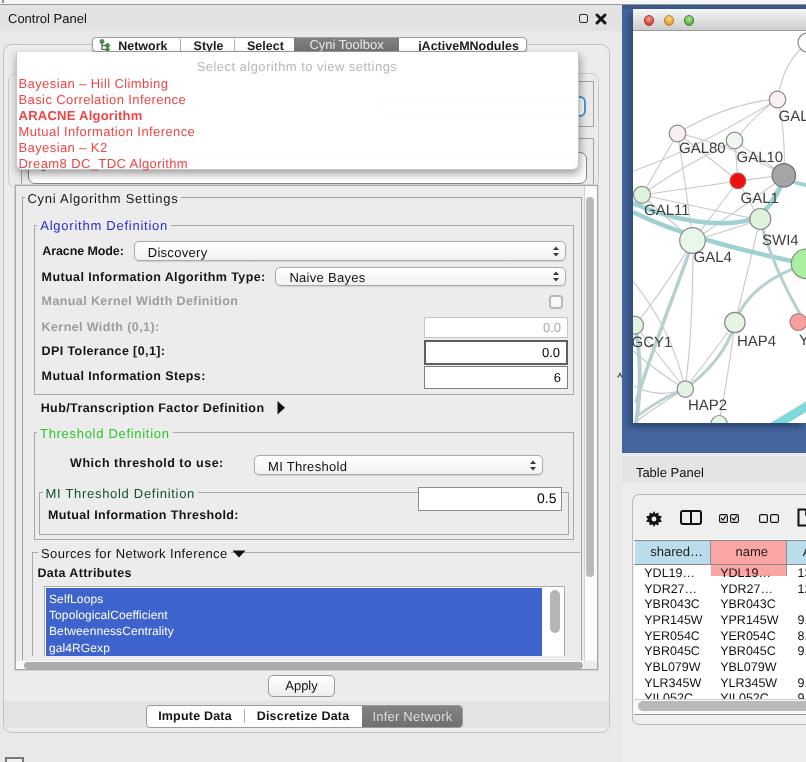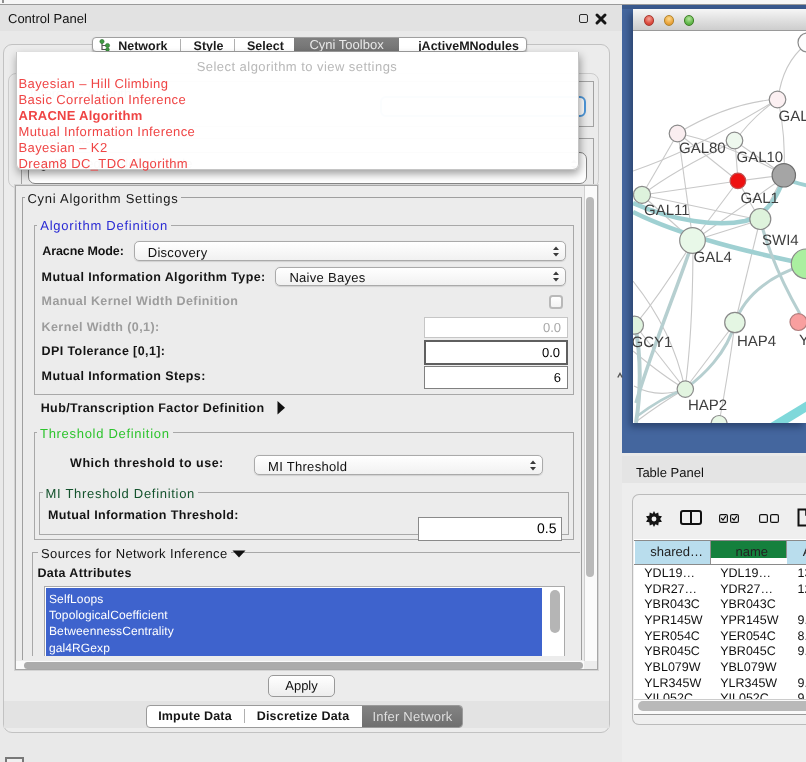--- a/index.html
+++ b/index.html
@@ -83,21 +83,21 @@
 <div class="combo abs" style="left:254px;top:455px;width:288.9px;height:20px;">
       <span class="ct">MI Threshold</span>
       <svg style="position:absolute;right:5px;top:50%;margin-top:-5.5px;" width="8" height="11" viewBox="0 0 8 11">
         <path d="M4 0.5 L7 4 L1 4 Z" fill="#3a3a3a"></path>
         <path d="M4 10.5 L7 7 L1 7 Z" fill="#3a3a3a"></path>
       </svg>
     </div>
 <div class="abs" style="left:39.3px;top:491.9px;width:529.4px;height:43.1px;border:1px solid #a8a8a8;box-sizing:border-box;"></div>
 <div class="abs gt" style="left:42.5px;top:486.5px;color:#14532d;letter-spacing:0.7px;">MI Threshold Definition</div>
 <div class="abs lb" style="left:47.9px;top:508.9px;letter-spacing:0.36px;">Mutual Information Threshold:</div>
-<div class="inp abs" style="left:418.2px;top:517px;width:144.3px;height:23.7px;border:1px solid #8a8a8a;font-size:14px;padding-right:5px;line-height:21px;">0.5</div>
+<div class="inp abs" style="left:418.2px;top:487px;width:144.3px;height:23.7px;border:1px solid #8a8a8a;font-size:14px;padding-right:5px;line-height:21px;">0.5</div>
 <div class="abs" style="left:32px;top:552px;width:548px;height:108px;border-top:1px solid #a8a8a8;box-sizing:border-box;"></div>
 <div class="abs" style="left:32px;top:552px;width:1px;height:104px;background:#a8a8a8;"></div>
 <div class="abs gt" style="left:38px;top:546.5px;color:#141414;letter-spacing:0.38px;background:#ececec;">Sources for Network Inference</div>
 <svg class="abs" style="left:232.3px;top:550px;" width="14" height="8" viewBox="0 0 14 8">
       <path d="M0.5 0.5 L13.5 0.5 L7 7.5 Z" fill="#111"></path>
     </svg>
 <div class="abs lb" style="left:37.4px;top:566.9px;letter-spacing:0.36px;">Data Attributes</div>
 <div class="abs" style="left:44px;top:586px;width:521px;height:70px;background:#fff;border:1px solid #aaa;border-bottom:none;box-sizing:border-box;overflow:hidden;">
 <div style="position:absolute;left:1px;top:1px;width:496px;height:68px;background:#3e63cd;"></div>
 <div style="position:absolute;left:4px;top:3.5px;color:#fff;font-size:12px;line-height:16.4px;letter-spacing:0.1px;">SelfLoops<br>TopologicalCoefficient<br>BetweennessCentrality<br>gal4RGexp</div>
@@ -235,21 +235,21 @@
 <rect x="0.6" y="0.6" width="7.8" height="7.8" rx="1.5" fill="none" stroke="#111" stroke-width="1.2"></rect>
 <rect x="11.6" y="0.6" width="7.8" height="7.8" rx="1.5" fill="none" stroke="#111" stroke-width="1.2"></rect>
 </svg>
 <svg style="position:absolute;left:164px;top:13px;" width="16" height="19" viewBox="0 0 16 19">
 <path d="M1.5 1.5 L9 1.5 L14.5 7 L14.5 17.5 L1.5 17.5 Z" fill="none" stroke="#111" stroke-width="2"></path>
 <path d="M9 1.5 L9 7 L14.5 7" fill="none" stroke="#111" stroke-width="1.6"></path>
 </svg>
 <div style="position:absolute;left:1px;top:44px;width:173px;height:175px;background:#fff;"></div>
 <div style="position:absolute;left:1px;top:44.5px;width:173px;height:1px;background:#8a8a8a;"></div>
 <div style="position:absolute;left:1.5px;top:46px;width:76px;height:22.5px;background:#b9dded;border-right:1px solid #8f8f8f;box-sizing:border-box;text-align:center;font-size:13px;color:#222;line-height:22px;text-indent:9px;">shared…</div>
-<div style="position:absolute;left:77.5px;top:46px;width:76px;height:17px;background:#15803d;border-right:1px solid #8f8f8f;box-sizing:border-box;text-align:center;font-size:13px;color:#222;line-height:22px;text-indent:7px;">name</div>
+<div style="position:absolute;left:77.5px;top:46px;width:76px;height:35px;background:#fca5a5;border-right:1px solid #8f8f8f;box-sizing:border-box;text-align:center;font-size:13px;color:#222;line-height:22px;text-indent:7px;">name</div>
 <div style="position:absolute;left:153.5px;top:46px;width:21px;height:22.5px;background:#b9dded;box-sizing:border-box;font-size:13px;color:#222;line-height:22px;padding-left:16px;overflow:hidden;">Av</div>
 <div style="position:absolute;left:1px;top:68.5px;width:173px;height:1px;background:#8a8a8a;"></div>
 <div style="position:absolute;left:11.1px;top:71px;font-size:12.5px;color:#111;line-height:15.67px;white-space:pre;">YDL19…
 YDR27…
 YBR043C
 YPR145W
 YER054C
 YBR045C
 YBL079W
 YLR345W

